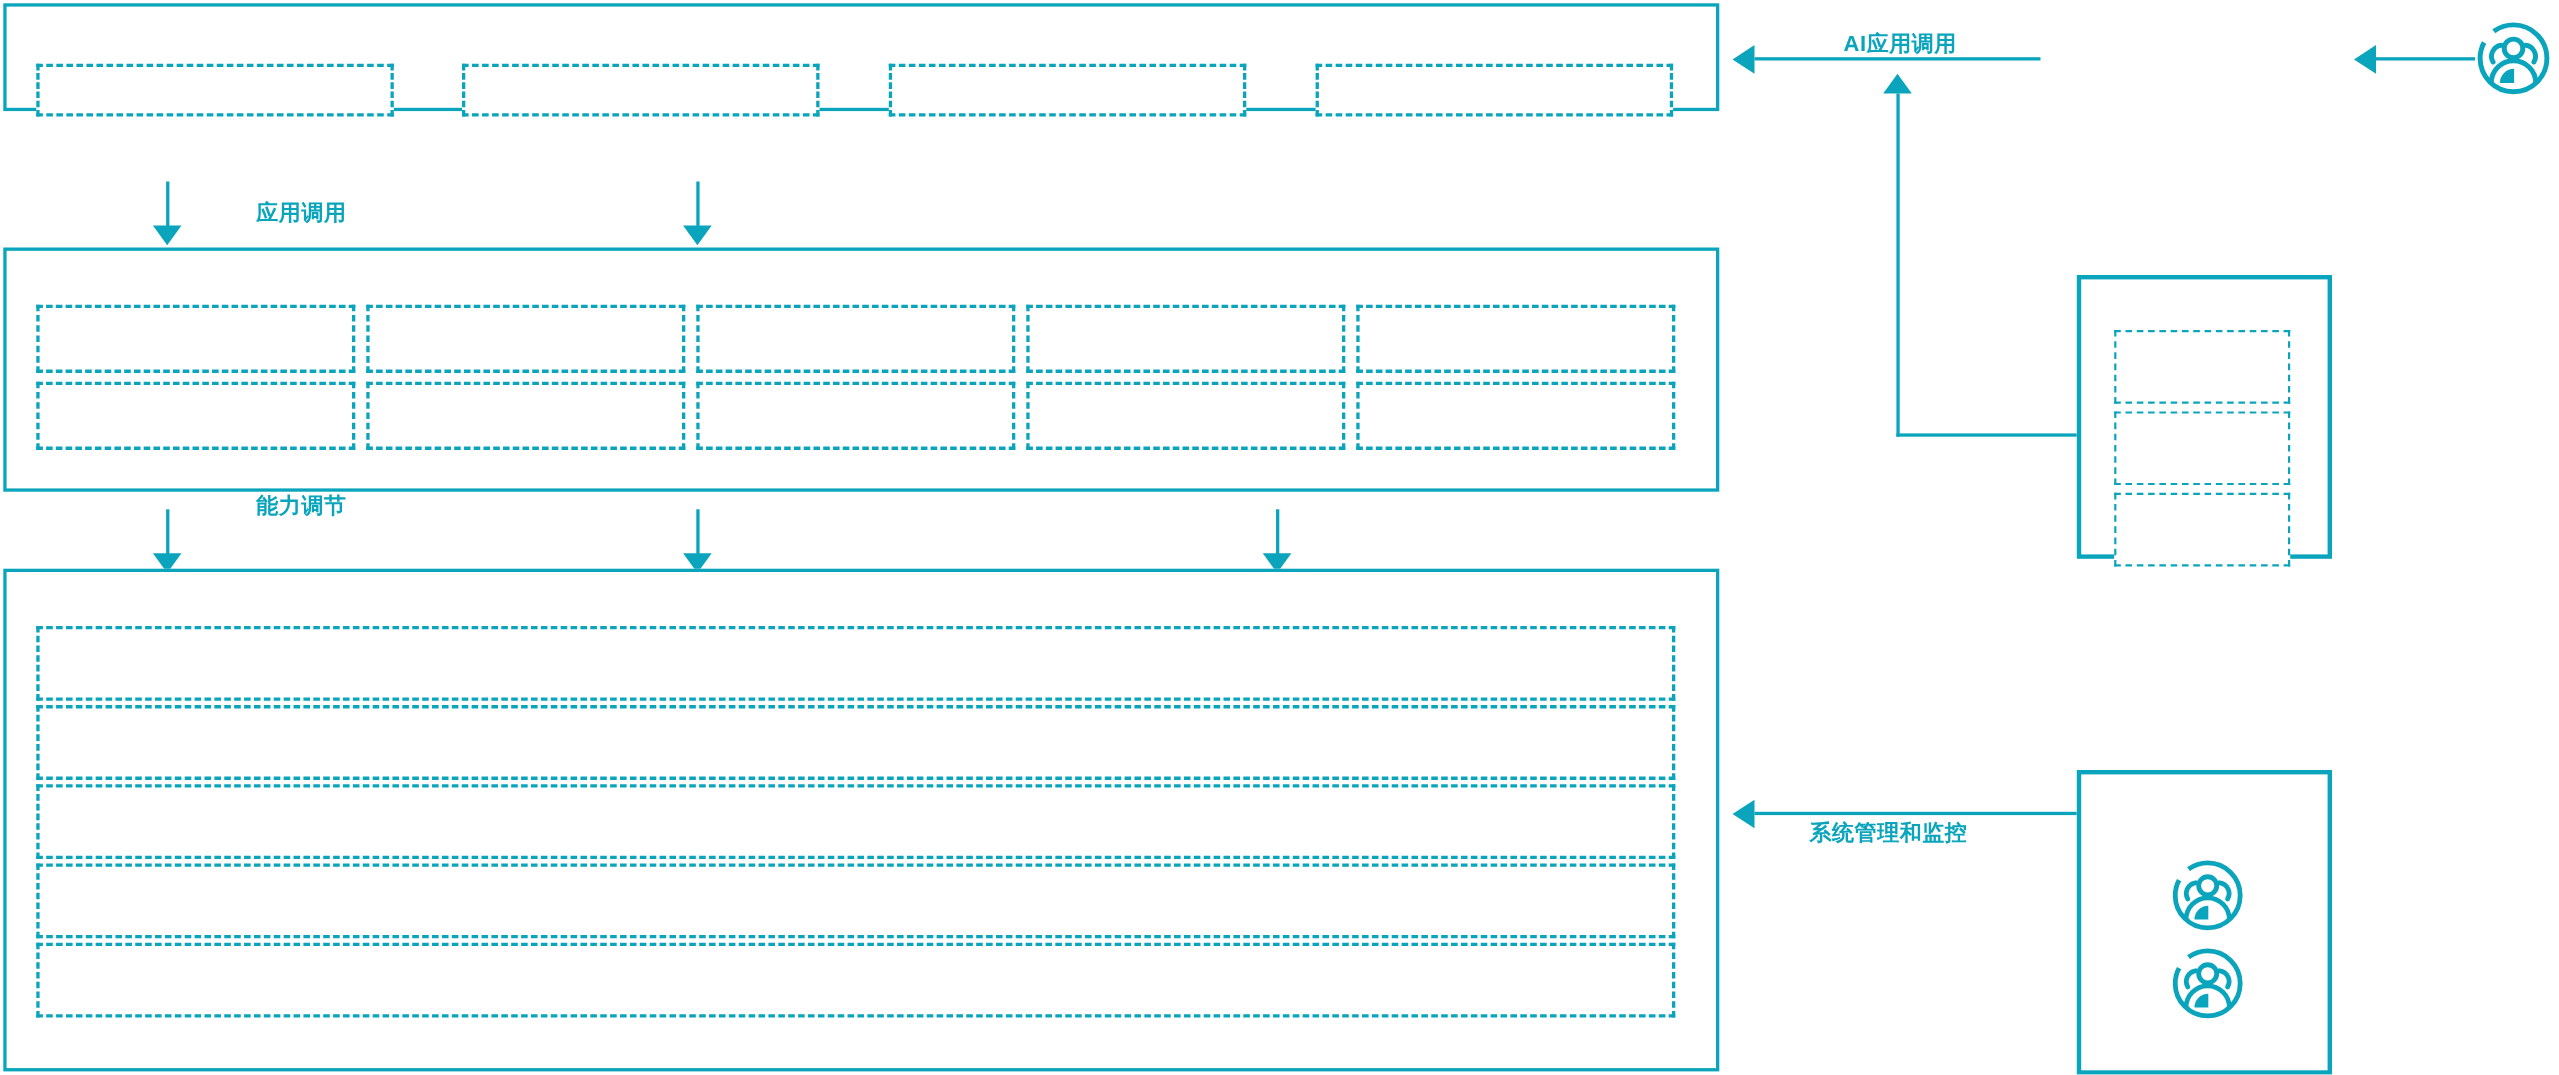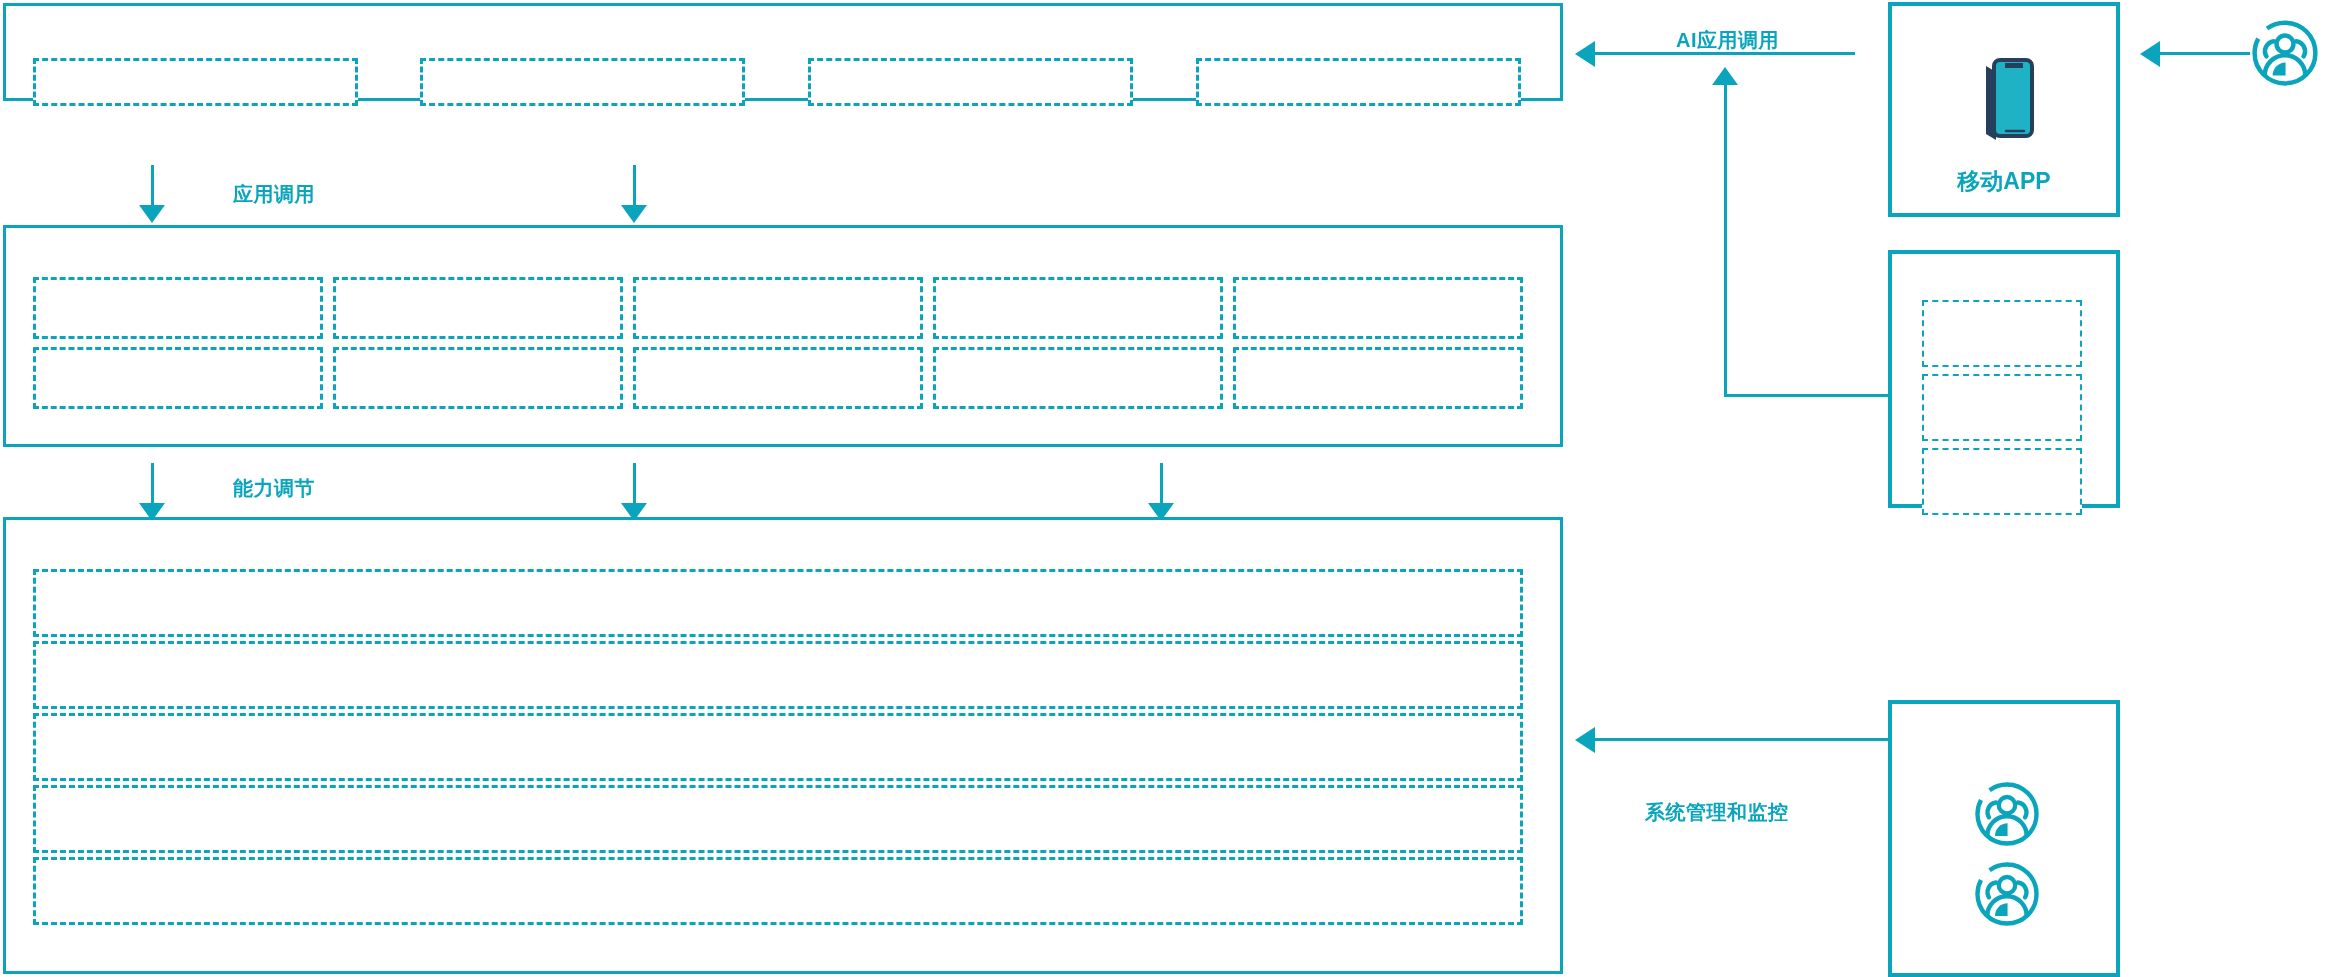--- a/index.html
+++ b/index.html
@@ -169,21 +169,21 @@
   <div class="dbox" style="left:1233px; top:347px; width:290px; height:62px;">
     <span class="boxlabel" style="top:18px;"></span>
   </div>
 
   <div class="vline" style="left:151px; top:463px; height:50px;"></div>
   <div class="arrow-down" style="left:139px; top:503px;"></div>
   <div class="vline" style="left:633px; top:463px; height:50px;"></div>
   <div class="arrow-down" style="left:621px; top:503px;"></div>
   <div class="vline" style="left:1160px; top:463px; height:50px;"></div>
   <div class="arrow-down" style="left:1148px; top:503px;"></div>
-  <div class="label" style="left:233px; top:478px;">能力调节</div>
+  <div class="label" style="left:233px; top:450px;">能力调节</div>
 
   <div class="panel" style="left:3px; top:517px; width:1560px; height:457px;">
   </div>
   <div class="dbox" style="left:33px; top:569px; width:1490px; height:68px;">
     <span class="boxlabel" style="top:21px;"></span>
   </div>
   <div class="dbox" style="left:33px; top:641px; width:1490px; height:68px;">
     <span class="boxlabel" style="top:21px;"></span>
   </div>
   <div class="dbox" style="left:33px; top:713px; width:1490px; height:68px;">
@@ -196,51 +196,36 @@
     <span class="boxlabel" style="top:21px;"></span>
   </div>
 
   <div class="hline" style="left:1595px; top:52px; width:260px;"></div>
   <div class="arrow-left" style="left:1575px; top:41px;"></div>
   <div class="vline" style="left:1724px; top:85px; height:312px;"></div>
   <div class="arrow-up" style="left:1712px; top:67px;"></div>
   <div class="hline" style="left:1724px; top:394px; width:164px;"></div>
   <div class="label" style="left:1676px; top:30px;">AI应用调用</div>
 
-  <div class="sbox" style="left:1888px; top:2px; width:232px; height:215px;">
-    <div class="icon-phone" style="left:86px; top:48px;">
-      <svg width="60" height="88" viewBox="0 0 60 88" xmlns="http://www.w3.org/2000/svg">
-
-        <path d="M8 12 L8 80 L18 86 L18 18 Z" fill="#25405c"></path>
-
-        <rect x="16" y="6" width="38" height="76" rx="6" ry="6" fill="#1fb2c4" stroke="#25405c" stroke-width="4"></rect>
-
-        <path d="M27 9 L45 9 L45 14 L27 14 Z" fill="#25405c"></path>
-
-        <path d="M28 77 L46 77" stroke="#25405c" stroke-width="2.5" stroke-linecap="round"></path>
-      </svg>
-    </div>
-    <span class="boxlabel" style="top:160px;">移动APP</span>
-  </div>
 
   <div class="sbox" style="left:1888px; top:250px; width:232px; height:258px;">
   </div>
   <div class="dbox fine" style="left:1922px; top:300px; width:160px; height:67px;">
     <span class="boxlabel" style="top:22px; font-size:19px;"></span>
   </div>
   <div class="dbox fine" style="left:1922px; top:374px; width:160px; height:67px;">
     <span class="boxlabel" style="top:22px; font-size:19px;"></span>
   </div>
   <div class="dbox fine" style="left:1922px; top:448px; width:160px; height:67px;">
     <span class="boxlabel" style="top:22px; font-size:19px;"></span>
   </div>
 
   <div class="hline" style="left:1595px; top:738px; width:293px;"></div>
   <div class="arrow-left" style="left:1575px; top:727px;"></div>
-  <div class="label" style="left:1645px; top:802px;">系统管理和监控</div>
+  <div class="label" style="left:1645px; top:748px;">系统管理和监控</div>
 
   <div class="sbox" style="left:1888px; top:700px; width:232px; height:277px;">
     <div class="icon-people" style="left:80px; top:75px;">
       <svg width="70" height="70" viewBox="0 0 64 64" xmlns="http://www.w3.org/2000/svg">
         <circle cx="32" cy="32" r="27" fill="none" stroke="#0aa5bc" stroke-width="4" stroke-dasharray="120 12" stroke-dashoffset="22"></circle>
         <circle cx="32" cy="24" r="7.5" fill="none" stroke="#0aa5bc" stroke-width="4"></circle>
         <path d="M15.5 35 a9 9 0 0 1 6.5 -13.5" fill="none" stroke="#0aa5bc" stroke-width="4" stroke-linecap="round"></path>
         <path d="M48.5 35 a9 9 0 0 0 -6.5 -13.5" fill="none" stroke="#0aa5bc" stroke-width="4" stroke-linecap="round"></path>
         <path d="M14 52 a18 18 0 0 1 36 0" fill="none" stroke="#0aa5bc" stroke-width="4"></path>
         <path d="M21 52 a11.5 11.5 0 0 1 11.5 -11.5 L32.5 52 Z" fill="#0aa5bc"></path>

